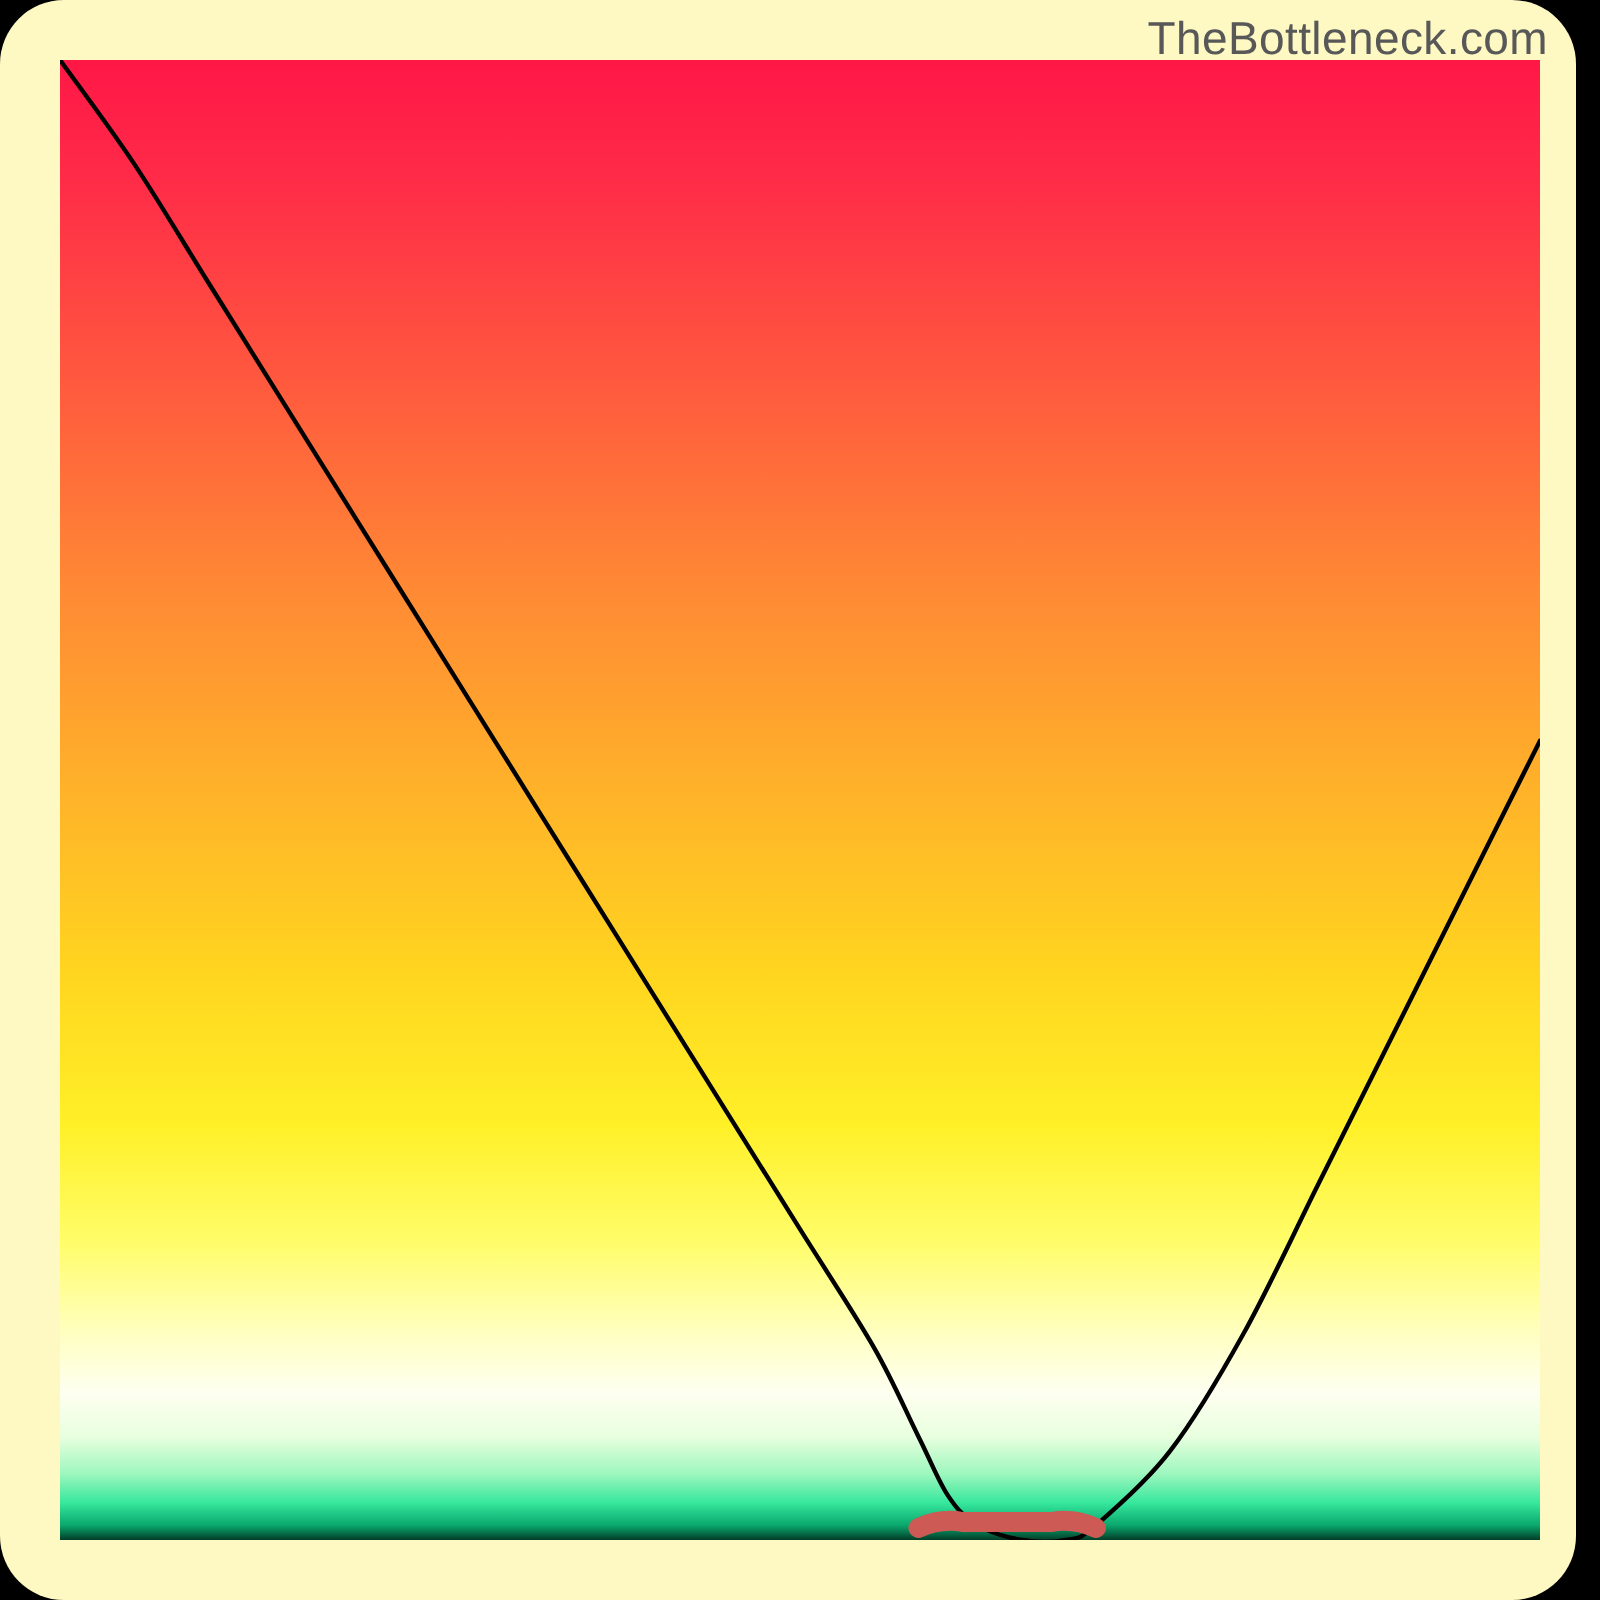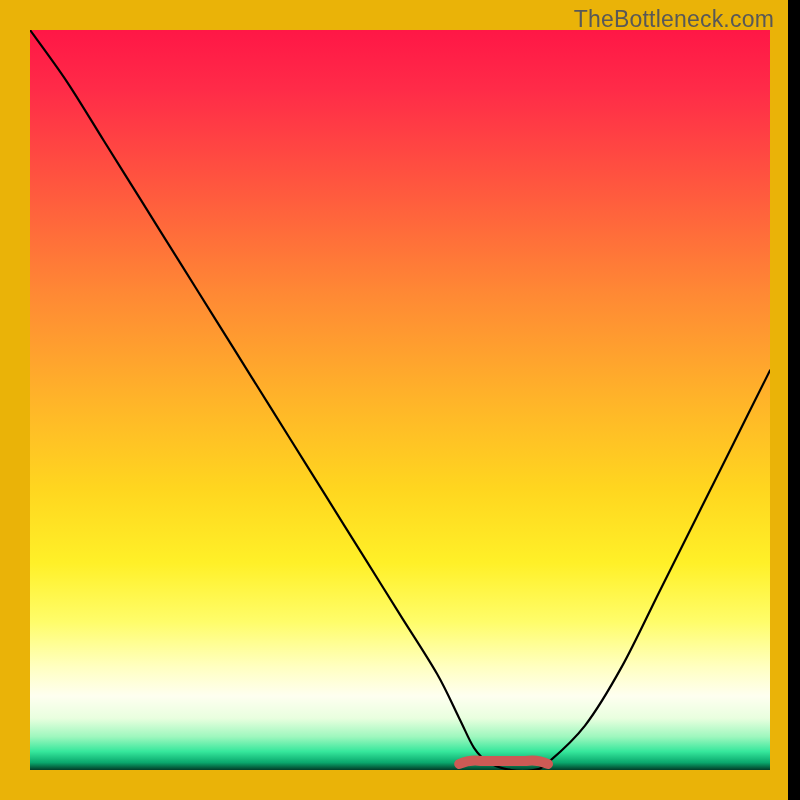--- a/index.html
+++ b/index.html
@@ -8,21 +8,22 @@
     width: 800px;
     height: 800px;
     background: #000;
     overflow: hidden;
     font-family: Arial, Helvetica, sans-serif;
   }
   .frame {
     position: absolute;
     top: 0; left: 0;
     width: 788px; height: 800px;
-    background: #eab308;
+    background: #fef9c3;
+    border-radius: 32px;
   }
   .watermark {
     position: absolute;
     top: 6px;
     right: 14px;
     color: #585858;
     font-size: 23px;
     font-weight: 400;
     letter-spacing: 0.2px;
     z-index: 20;

